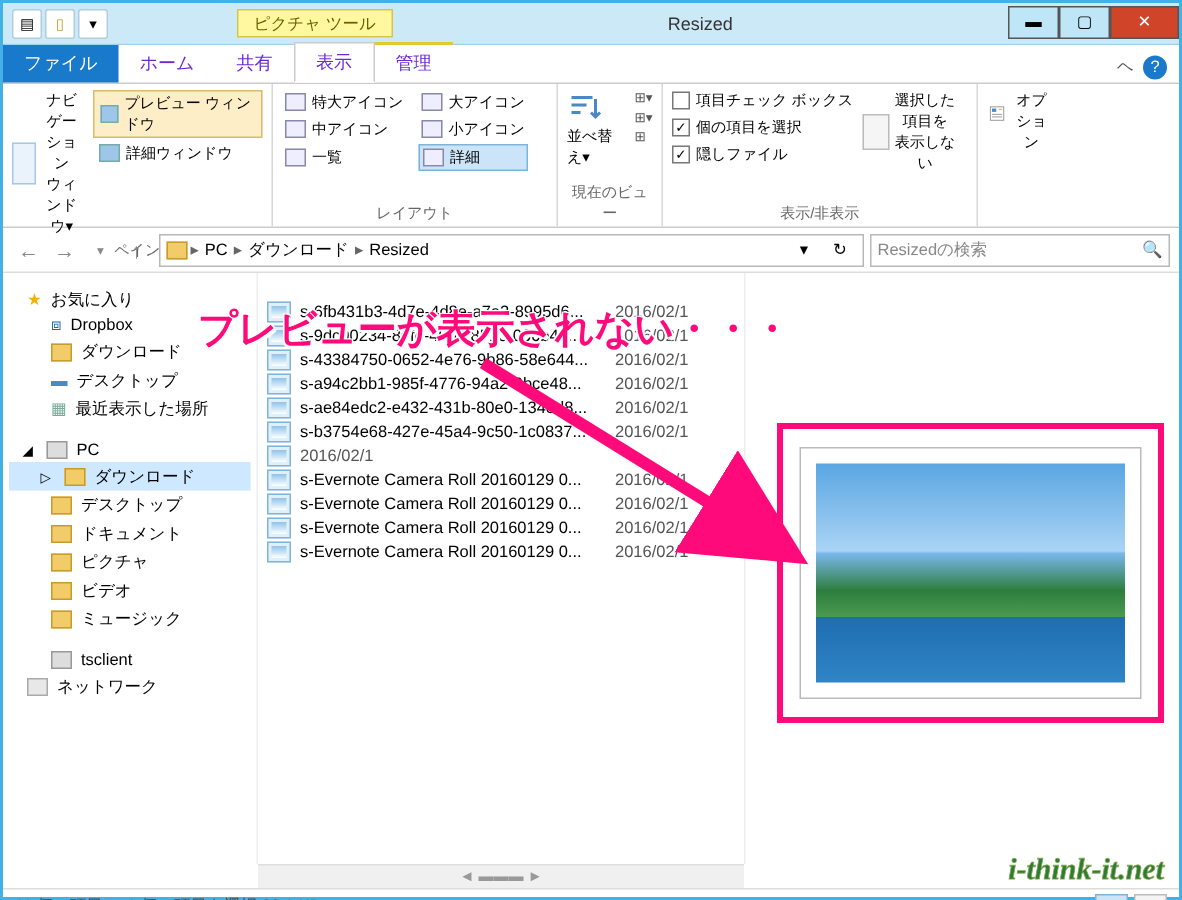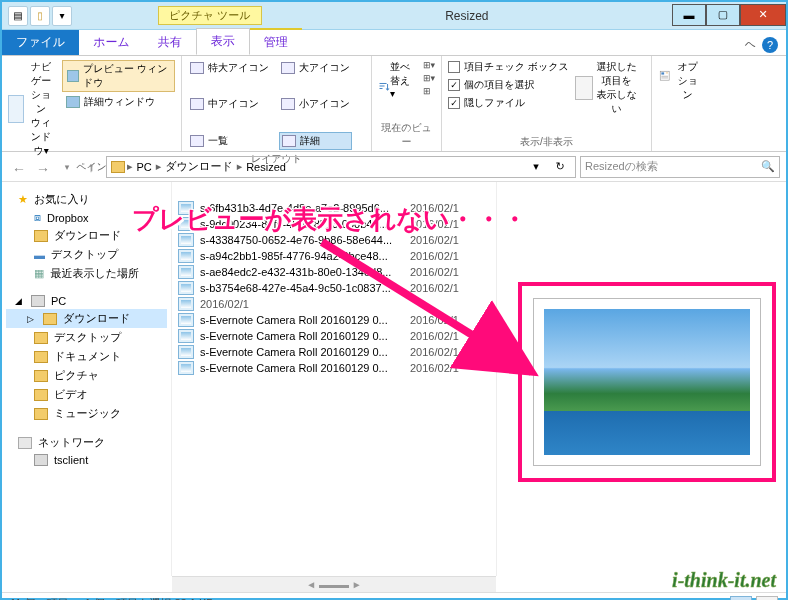--- a/index.html
+++ b/index.html
@@ -27,26 +27,26 @@
 .ribbon { height: 96px; display: flex; border-bottom: 1px solid #ccc; background: #fff; }
 .ribbon-group { border-right: 1px solid #d8d8d8; padding: 4px 6px 2px; display: flex; flex-direction: column; }
 .ribbon-group .label { font-size: 10px; color: #666; text-align: center; padding-top: 2px; }
 .rg-body { flex: 1; display: flex; gap: 6px; align-items: flex-start; }
 .nav-btn { width: 48px; display: flex; flex-direction: row; align-items: center; gap: 2px; font-size: 10px; text-align: center; }
 .nav-btn .ico { width: 36px; height: 28px; border: 1px solid #a7c7e2; background: #eaf3fb; }
 .preview-win { background: #fdeec8; border: 1px solid #d9ba6e; padding: 1px 4px; font-size: 10px; display: flex; align-items: center; gap: 4px; }
 .detail-win { padding: 1px 4px; font-size: 10px; display: flex; align-items: center; gap: 4px; }
 .mini-ico { width: 14px; height: 12px; background: #9dc6e8; border: 1px solid #7aa; display: inline-block; }
 
-.layout-group { display: grid; grid-template-columns: repeat(2, auto); gap: 20px 8px; }
+.layout-group { display: grid; grid-template-columns: repeat(2, auto); gap: 2px 8px; }
 .layout-item { display: flex; align-items: center; gap: 4px; font-size: 10px; padding: 1px 2px; }
 .layout-item.active { background: #cce4f7; border: 1px solid #7eb4d9; }
 .lay-ico { width: 14px; height: 12px; border: 1px solid #88a; background: #eef; display: inline-block; }
 
-.sort-btn { display: flex; flex-direction: row; align-items: flex-end; font-size: 10px; width: 40px; }
+.sort-btn { display: flex; flex-direction: column; align-items: flex-start; font-size: 10px; width: 40px; }
 .sort-ico { width: 24px; height: 24px; }
 
 .opt-check { display: flex; align-items: center; gap: 4px; font-size: 10px; }
 .opt-check .cb { width: 12px; height: 12px; border: 1px solid #777; display: inline-flex; align-items: center; justify-content: center; font-size: 9px; }
 
 .addrbar { height: 30px; display: flex; align-items: center; gap: 4px; padding: 2px 6px; border-bottom: 1px solid #ddd; }
 .nav-arrows { display: flex; gap: 2px; }
 .nav-arrows .arr { width: 22px; height: 22px; border-radius: 2px; color: #888; font-size: 14px; display: flex; align-items: center; justify-content: center; }
 .addr-box { flex: 1; height: 22px; border: 1px solid #b8b8b8; display: flex; align-items: center; font-size: 11px; padding: 0 4px; gap: 2px; }
 .crumb { padding: 0 2px; }
@@ -315,27 +315,27 @@
         <div class="item" style="padding-left:28px">
             <span class="sb-ico ico-folder"></span>
             <span>ビデオ</span>
           </div>
         <div class="item" style="padding-left:28px">
             <span class="sb-ico ico-folder"></span>
             <span>ミュージック</span>
           </div>
       </div>
       <div class="group">
+        <div class="item" style="padding-left:28px">
+            <span class="sb-ico ico-pc"></span>
+            <span>tsclient</span>
+          </div>
         <div class="item">
             <span class="sb-ico ico-net"></span>
             <span>ネットワーク</span>
-          </div>
-        <div class="item" style="padding-left:28px">
-            <span class="sb-ico ico-pc"></span>
-            <span>tsclient</span>
           </div>
       </div>
     </div>
 
     <div class="content">
       <div class="filelist" id="filelist">
           <div class="filerow">
             <span class="fico"></span>
             <span class="fname">s-6fb431b3-4d7e-4d8e-a7e2-8995d6...</span>
             <span class="fdate">2016/02/1</span>

